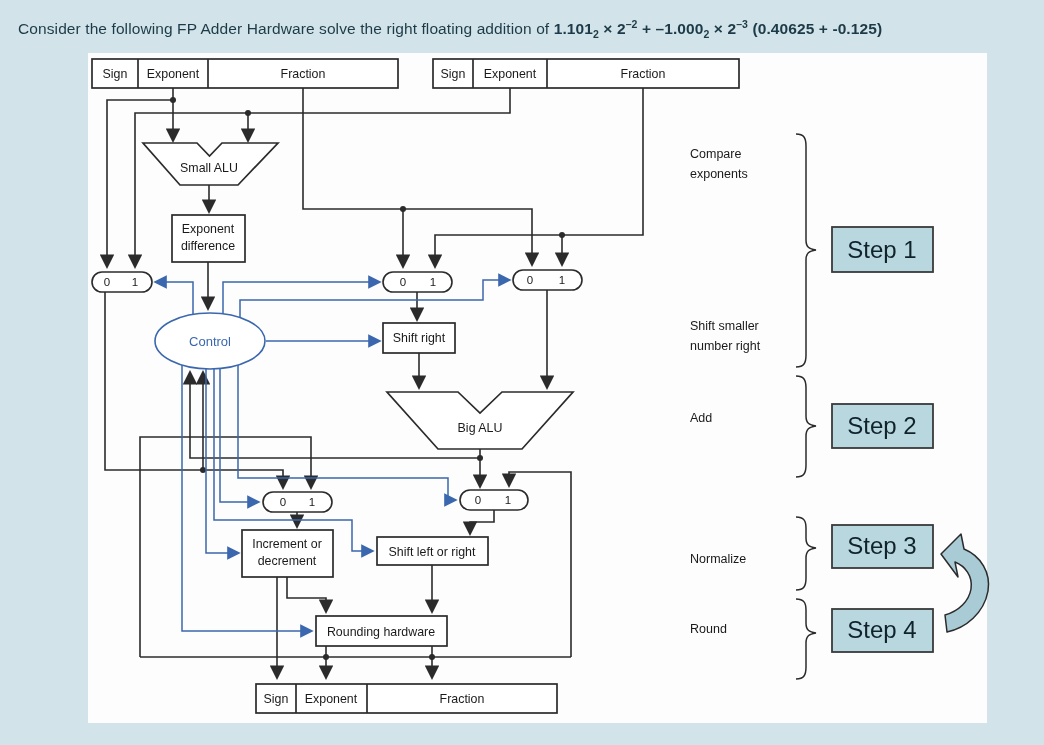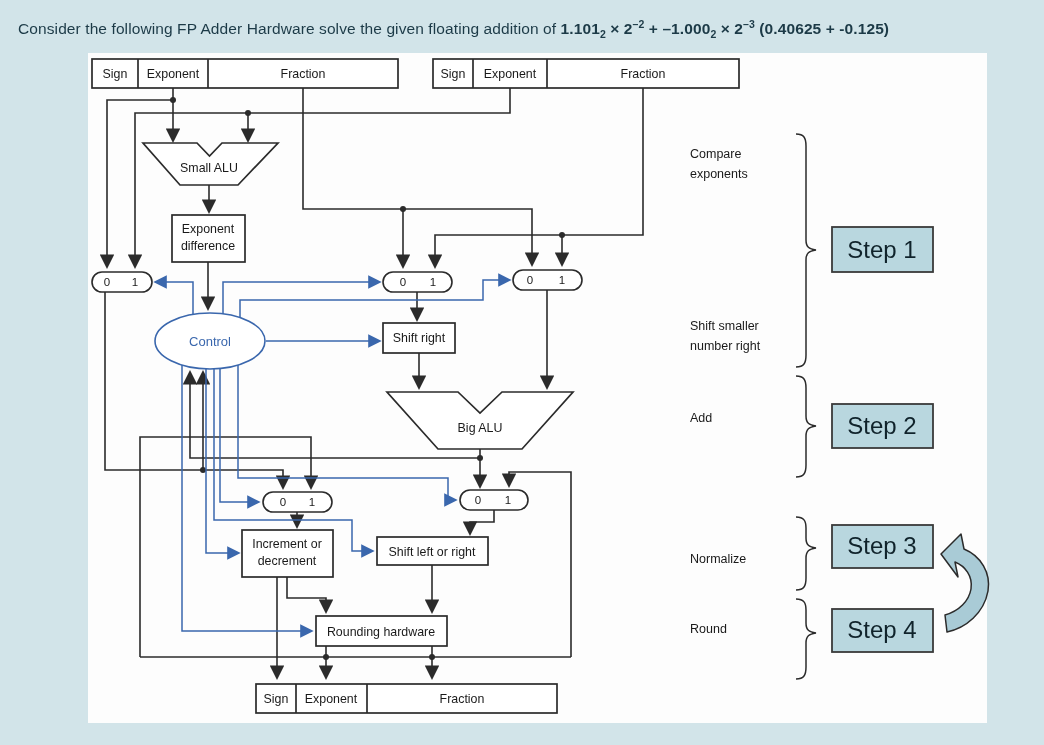--- a/index.html
+++ b/index.html
@@ -25,21 +25,21 @@
   .ann{font-size:12.5px;fill:#1a1a1a;}
   .steptxt{font-size:24px;fill:#10232b;}
   .ctrltxt{font-size:13px;fill:#3a67ad;}
 </style>
 </head>
 <body>
 
 <div id="stage">
 
   <div id="question-title">
-    <span>Consider the following FP Adder Hardware solve the given floating addition of </span><b><span>1.101</span><sub>2</sub><span> × 2</span><sup>–2</sup><span> + </span><span>–1.000</span><sub>2</sub><span> × 2</span><sup>–3</sup><span> (0.40625 + -0.125)</span></b>
+    <span>Consider the following FP Adder Hardware solve the right floating addition of </span><b><span>1.101</span><sub>2</sub><span> × 2</span><sup>–2</sup><span> + </span><span>–1.000</span><sub>2</sub><span> × 2</span><sup>–3</sup><span> (0.40625 + -0.125)</span></b>
   </div>
 
   <svg width="1044" height="745" viewBox="0 0 1044 745">
     <defs>
       <marker id="ab" viewBox="0 0 10 10" refX="8" refY="5" markerWidth="9" markerHeight="9" orient="auto">
         <path d="M0,0 L10,5 L0,10 Z" fill="#2b2b2b"></path>
       </marker>
       <marker id="bb" viewBox="0 0 10 10" refX="8" refY="5" markerWidth="9" markerHeight="9" orient="auto">
         <path d="M0,0 L10,5 L0,10 Z" fill="#3a67ad"></path>
       </marker>

